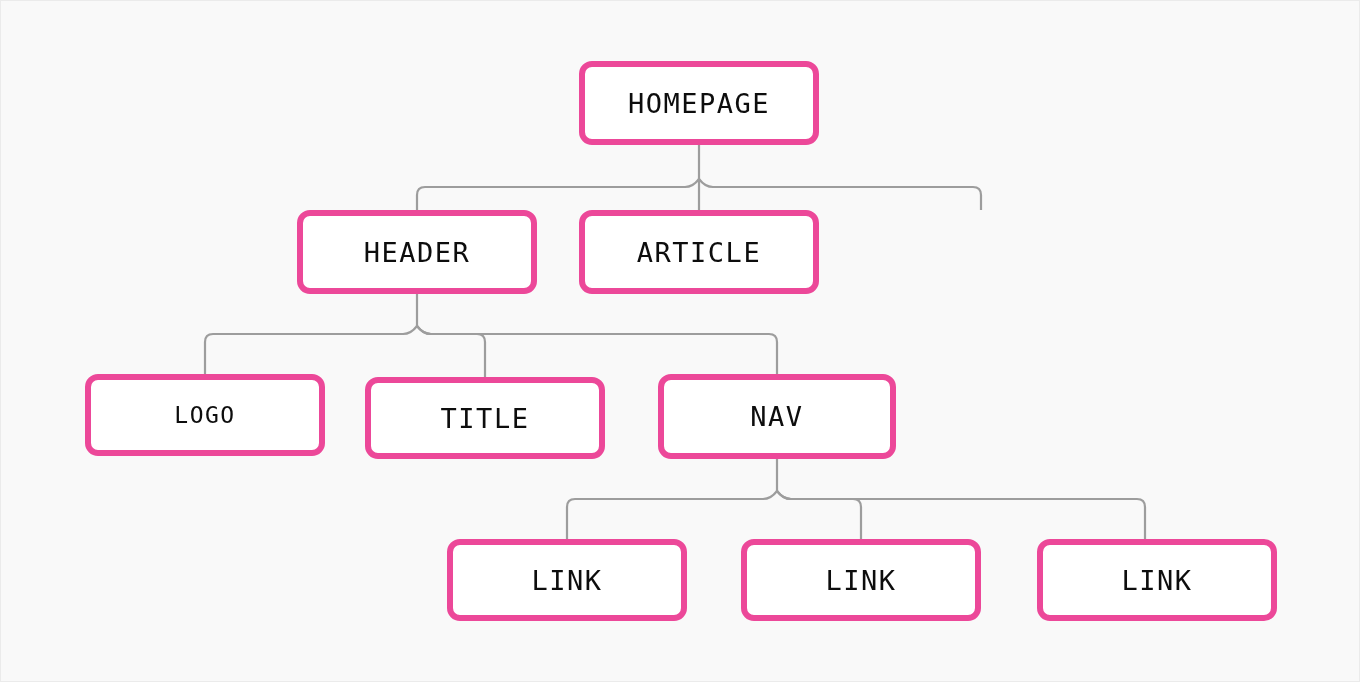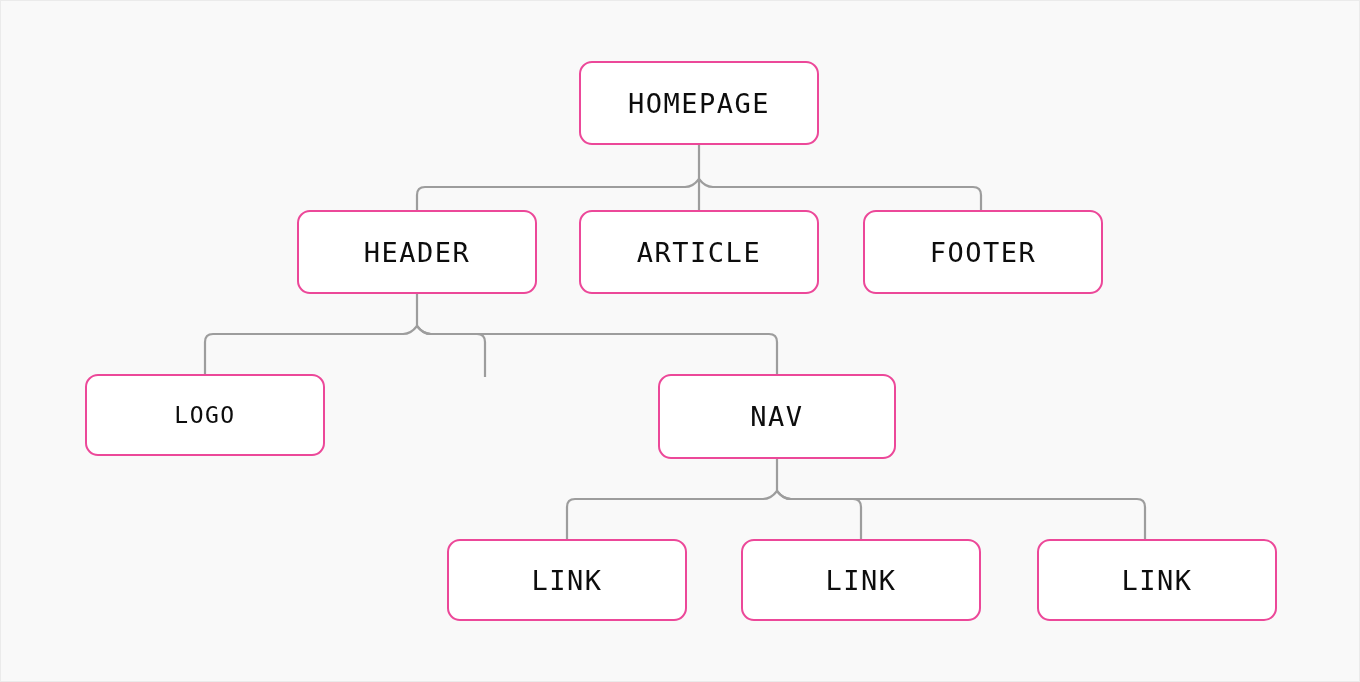--- a/index.html
+++ b/index.html
@@ -22,21 +22,21 @@
     left: 0;
     top: 0;
     width: 1360px;
     height: 682px;
     pointer-events: none;
   }
   .node {
     position: absolute;
     box-sizing: border-box;
     background: #ffffff;
-    border: 2px solid #ec4899;
+    border: 6px solid #ec4899;
     border-radius: 13px;
     display: flex;
     align-items: center;
     justify-content: center;
     color: #0d0d0d;
     font-family: "DejaVu Sans Mono", "Liberation Mono", monospace;
     letter-spacing: 1.5px;
     white-space: nowrap;
   }
   .node-label {
@@ -75,28 +75,28 @@
   </div>
 
   <div class="node" style="left:296px; top:209px; width:240px; height:84px; font-size:27px;">
     <span class="node-label">HEADER</span>
   </div>
 
   <div class="node" style="left:578px; top:209px; width:240px; height:84px; font-size:27px;text-align:right;">
     <span class="node-label">ARTICLE</span>
   </div>
 
-  <div class="node" style="left:862px; top:209px; width:240px; height:84px; font-size:27px;">
-    <span class="node-label">FOOTER</span>
-  </div>
 
   <div class="node" style="left:84px; top:373px; width:240px; height:82px; font-size:23px;">
     <span class="node-label">LOGO</span>
   </div>
 
+  <div class="node" style="left:364px; top:376px; width:240px; height:82px; font-size:27px;">
+    <span class="node-label">TITLE</span>
+  </div>
 
   <div class="node" style="left:657px; top:373px; width:238px; height:85px; font-size:27px;">
     <span class="node-label">NAV</span>
   </div>
 
   <div class="node" style="left:446px; top:538px; width:240px; height:82px; font-size:27px;">
     <span class="node-label">LINK</span>
   </div>
 
   <div class="node" style="left:740px; top:538px; width:240px; height:82px; font-size:27px;">

